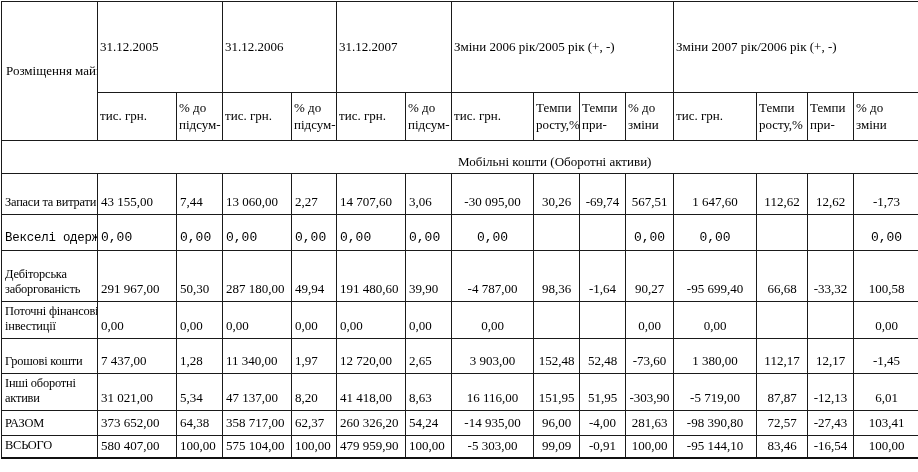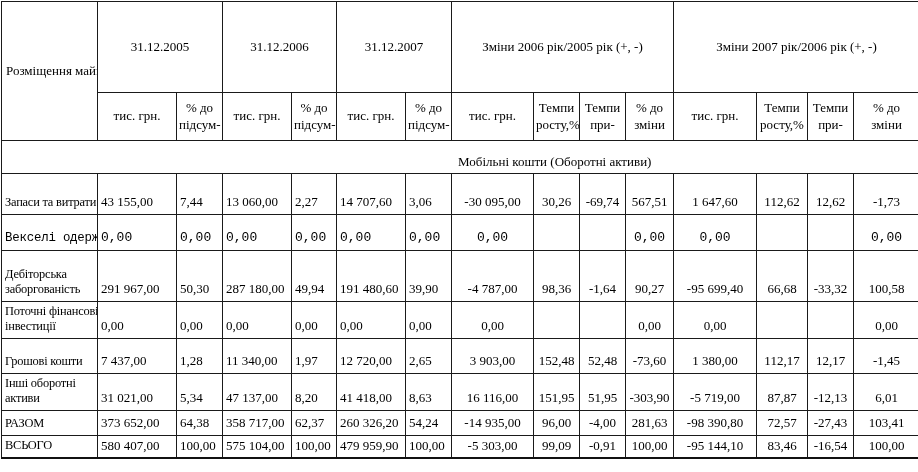--- a/index.html
+++ b/index.html
@@ -18,21 +18,21 @@
     margin:1px 0 0 1px;
     font-size:13px;
   }
   .fin th,.fin td{
     border:1px solid #1a1a1a;
     overflow:hidden;
     font-weight:normal;
   }
   .fin th{
     vertical-align:middle;
-    text-align:center;
+    text-align:left;
     white-space:pre-line;
     line-height:1.25;
     padding:1px 2px;
   }
   .fin td{
     vertical-align:bottom;
     white-space:pre;
     line-height:1.2;
     padding:2px 1px 4px 1px;
   }

